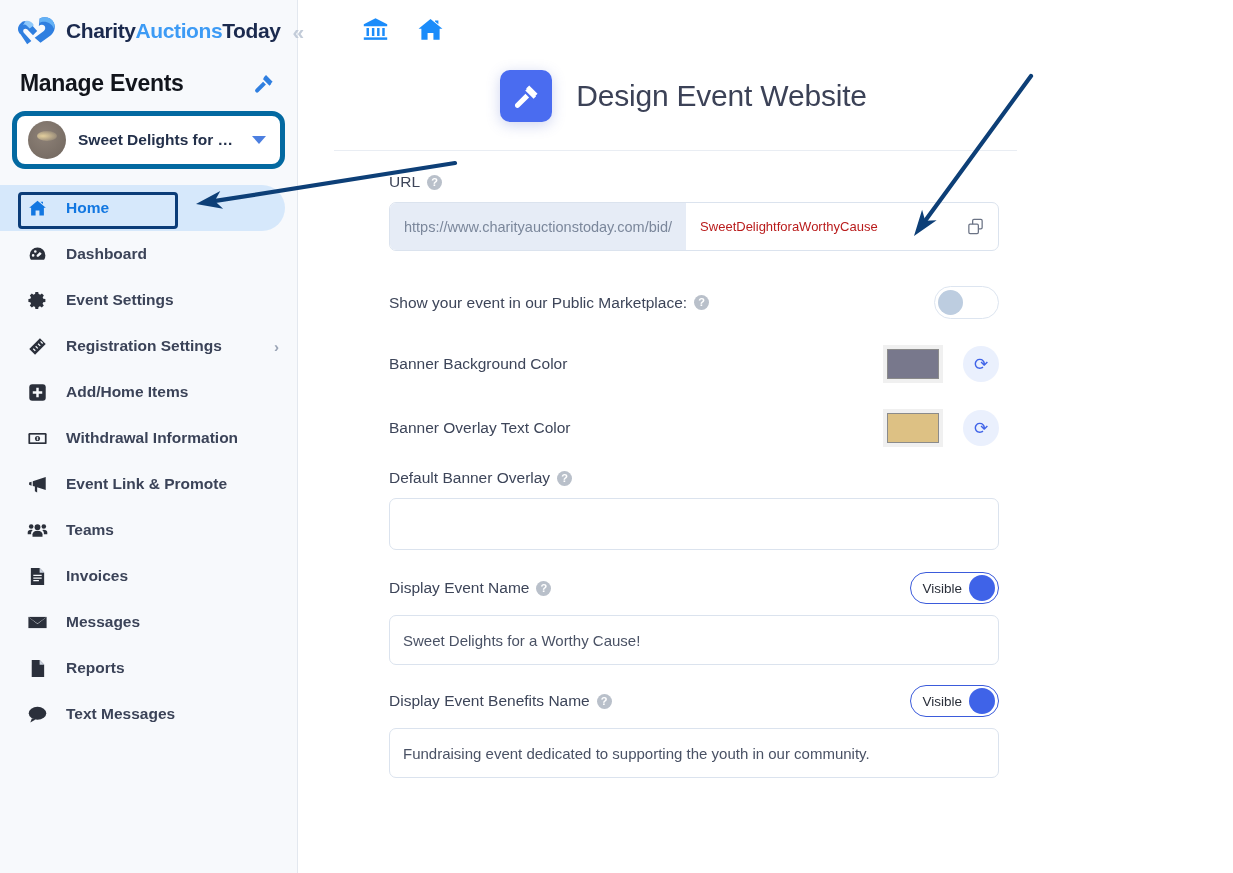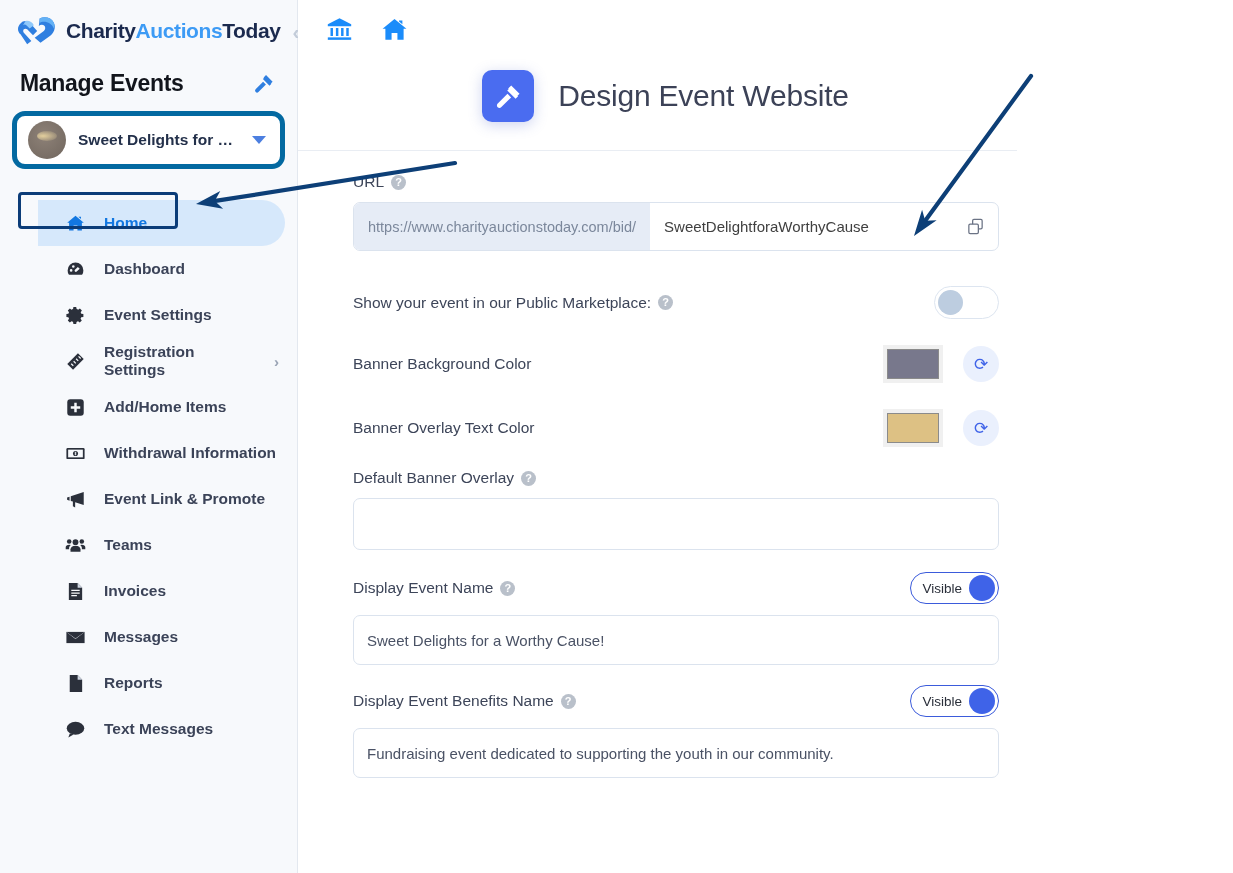--- a/index.html
+++ b/index.html
@@ -2,21 +2,21 @@
 <html><head>
 <meta charset="utf-8">
 <style>
   * { box-sizing: border-box; margin: 0; padding: 0; }
   html, body {
     width: 1233px; height: 873px;
     font-family: "Liberation Sans", sans-serif;
     background: #ffffff;
     overflow: hidden;
   }
-  #root { position: relative; width: 1017px; height: 873px; display: flex; }
+  #root { position: relative; width: 1017px; height: 873px; display: flex; gap: 36px; }
 
   
   .sidebar {
     width: 298px; height: 873px;
     background: #f7f9fc;
     border-right: 1px solid #e3e8ef;
     position: relative;
     flex: 0 0 298px;
   }
   .brand-row {
@@ -67,21 +67,21 @@
   }
   .event-name {
     flex: 1 1 auto; font-size: 15.5px; font-weight: 700; color: #23304a;
     white-space: nowrap; overflow: hidden; text-overflow: ellipsis;
   }
   .caret-down {
     width: 0; height: 0; border-left: 7px solid transparent; border-right: 7px solid transparent;
     border-top: 8px solid #4c7fe0; flex: 0 0 14px;
   }
 
-  .nav { margin-top: 31px; padding-left: 38px; }
+  .nav { margin-top: 16px; }
   .nav-item {
     height: 46px; display: flex; align-items: center; gap: 18px;
     padding-left: 26px; padding-right: 18px;
     color: #3b4358; font-size: 15.5px; font-weight: 600;
     cursor: pointer; position: relative;
   }
   .nav-item .nav-icon {
     width: 22px; height: 22px; flex: 0 0 22px; display: flex;
     align-items: center; justify-content: center; color: #2b303b;
   }
@@ -137,21 +137,21 @@
   }
 
   .url-row { margin-top: 11px; display: flex; height: 49px;
     border: 1px solid #dbe3ee; border-radius: 7px; overflow: hidden; background: #fff; }
   .url-prefix {
     background: #e6ecf6; color: #7b879b; font-size: 14.5px;
     display: flex; align-items: center; padding: 0 14px; white-space: nowrap;
   }
   .url-value {
     flex: 1 1 auto; display: flex; align-items: center; padding: 0 14px;
-    color: #404040; font-size: 15px; text-align: center;
+    color: #b91c1c; font-size: 13px; text-align: center;
   }
   .url-copy {
     width: 46px; display: flex; align-items: center; justify-content: center;
     color: #6b7385; cursor: pointer;
   }
 
   .row { display: flex; align-items: center; justify-content: space-between; }
   .mk-row { margin-top: 35px; }
 
   .toggle-off {

